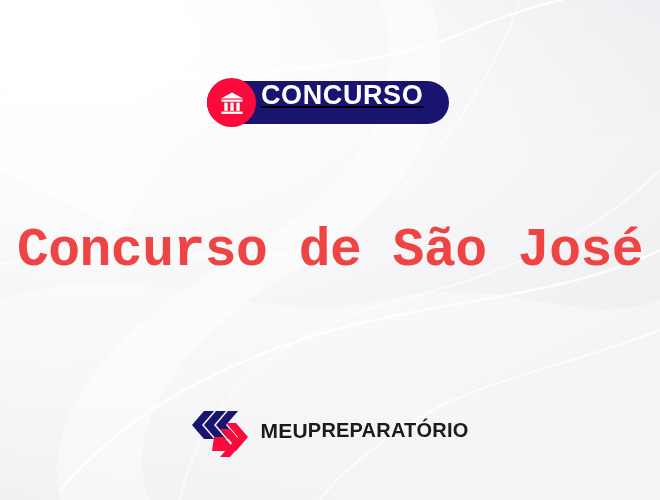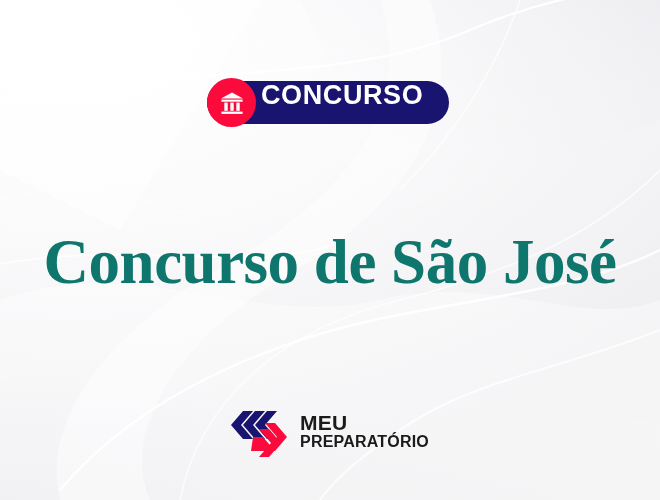--- a/index.html
+++ b/index.html
@@ -40,20 +40,21 @@
     position: absolute;
     left: 207px;
     top: 81px;
     height: 43px;
     padding: 0 26px 15px 54px;
     display: flex;
     align-items: center;
     border-radius: 22px;
     background: #191470;
     box-sizing: border-box;
+    text-decoration: underline;
   }
   .badge-label {
     color: #ffffff;
     font-size: 27px;
     font-weight: bold;
     letter-spacing: 0.6px;
     line-height: 1;
     white-space: nowrap;
     font-family: "Liberation Sans", sans-serif;
   }
@@ -70,26 +71,26 @@
     justify-content: center;
   }
 
   
   .headline {
     position: absolute;
     left: 0;
     top: 186px;
     width: 660px;
     text-align: center;
-    color: #0f766e;
-    font-size: 63px;
+    color: #ef4444;
+    font-size: 53px;
     font-weight: bold;
     line-height: 1.11;
     letter-spacing: -0.5px;
-    font-family: Liberation Serif, serif;
+    font-family: Liberation Mono, monospace;
   }
   .headline-line { display: block; }
 
   
   .brand {
     position: absolute;
     left: 0;
     top: 405px;
     width: 660px;
     display: flex;
@@ -98,31 +99,31 @@
     gap: 13px;
   }
   .brand-mark {
     width: 56px;
     height: 52px;
     flex: none;
     display: block;
   }
   .brand-text {
     display: flex;
-    flex-direction: column;
+    flex-direction: row;
     line-height: 1.02;
   }
   .brand-text-line {
     color: #1b1b1b;
     font-weight: bold;
     font-size: 21px;
     letter-spacing: 0.2px;
     font-family: "Liberation Sans", sans-serif;
   }
-  .brand-text-line.small { font-size: 16px; }
+  .brand-text-line.small { font-size: 20px; }
 </style>
 </head>
 <body>
 
 <div class="canvas">
 
   <div class="bg-base"></div>
   <svg class="bg-svg" viewBox="0 0 660 500" preserveAspectRatio="none">
     <defs>
       <linearGradient id="swoosh1" x1="0" y1="0" x2="1" y2="1">

